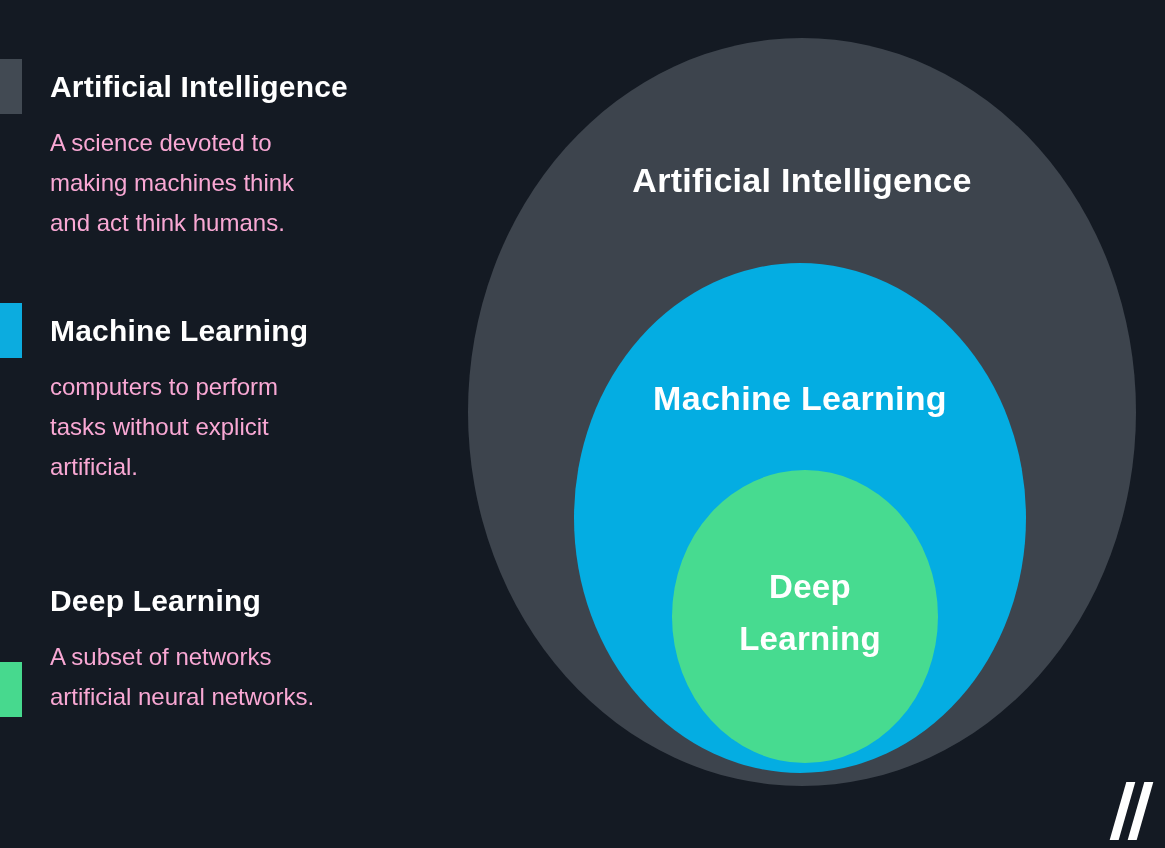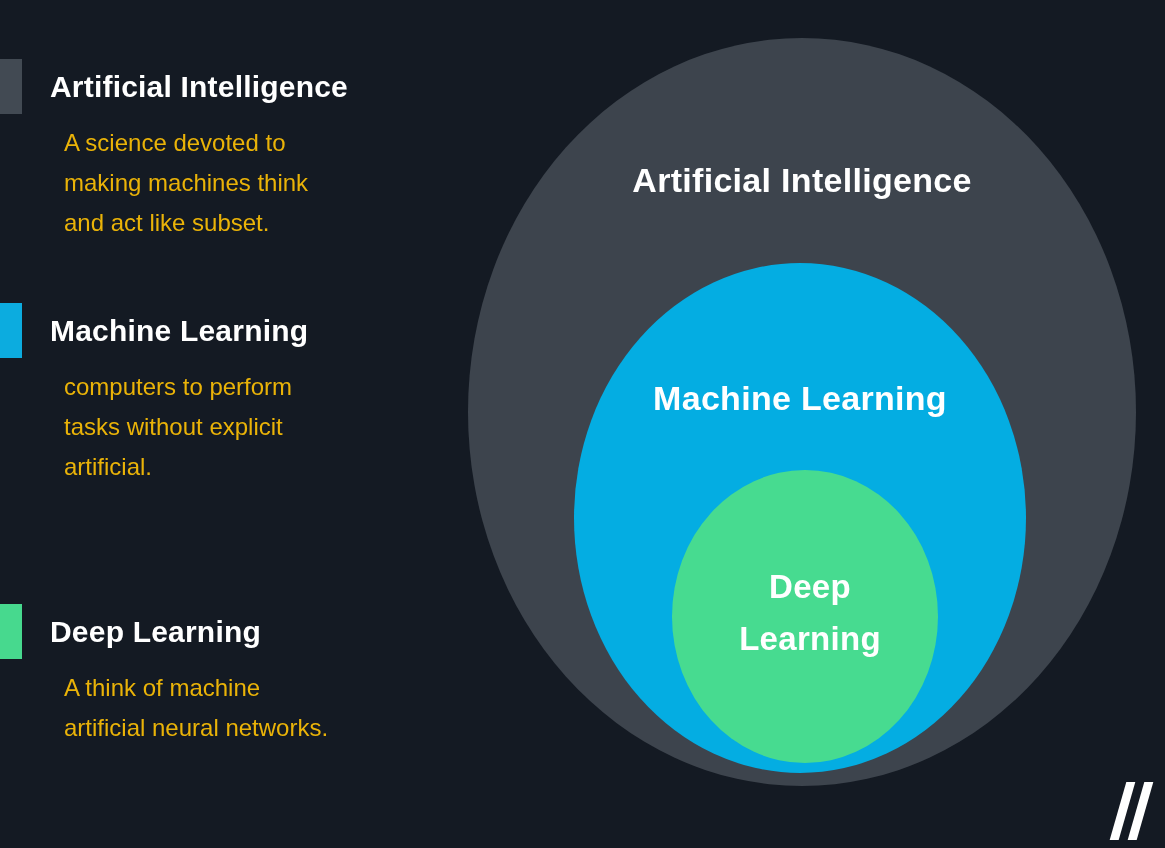--- a/index.html
+++ b/index.html
@@ -18,26 +18,26 @@
   
   .legend-section { position: absolute; left: 0; display: flex; align-items: flex-start; }
   .accent-bar { width: 22px; height: 55px; flex: 0 0 22px; }
   .legend-content { margin-left: 28px; }
   .legend-title {
     font-size: 30px; font-weight: 700; color: #ffffff;
     line-height: 55px; white-space: nowrap; letter-spacing: 0.2px;
   }
   .legend-desc { margin-top: 9px; }
   .legend-desc .line {
-    font-size: 24px; font-weight: 400; color: #eab308;
-    line-height: 40px; white-space: nowrap; margin-left: 14px;
+    font-size: 24px; font-weight: 400; color: #f9a8d4;
+    line-height: 40px; white-space: nowrap;
   }
   #section-ai { top: 59px; }
   #section-ml { top: 303px; }
-  #section-dl { top: 604px; }
+  #section-dl { top: 573px; align-items: flex-end; }
 
   
   .circle { position: absolute; border-radius: 50%; }
   #circle-ai { left: 468px; top: 38px;  width: 668px; height: 748px; }
   #circle-ml { left: 574px; top: 263px; width: 452px; height: 510px; }
   #circle-dl { left: 672px; top: 470px; width: 266px; height: 293px; }
 
   .circle-label {
     position: absolute; text-align: center; color: #ffffff;
     font-weight: 700; letter-spacing: 0.3px;
@@ -72,21 +72,21 @@
     <div class="dl-line">Learning</div>
   </div>
 
   <div class="legend-section" id="section-ai">
     <div class="accent-bar" style="background: rgb(66, 74, 83);"></div>
     <div class="legend-content">
       <div class="legend-title">Artificial Intelligence</div>
       <div class="legend-desc">
         <div class="line">A science devoted to</div>
         <div class="line">making machines think</div>
-        <div class="line">and act like subset.</div>
+        <div class="line">and act think humans.</div>
       </div>
     </div>
   </div>
 
   <div class="legend-section" id="section-ml">
     <div class="accent-bar" style="background: rgb(12, 172, 223);"></div>
     <div class="legend-content">
       <div class="legend-title">Machine Learning</div>
       <div class="legend-desc">
         <div class="line">computers to perform</div>
@@ -94,21 +94,21 @@
         <div class="line">artificial.</div>
       </div>
     </div>
   </div>
 
   <div class="legend-section" id="section-dl">
     <div class="accent-bar" style="background: rgb(71, 217, 142);"></div>
     <div class="legend-content">
       <div class="legend-title">Deep Learning</div>
       <div class="legend-desc">
-        <div class="line">A think of machine</div>
+        <div class="line">A subset of networks</div>
         <div class="line">artificial neural networks.</div>
       </div>
     </div>
   </div>
 
   <div class="logo">
     <div class="slash"></div>
     <div class="slash"></div>
   </div>
 

